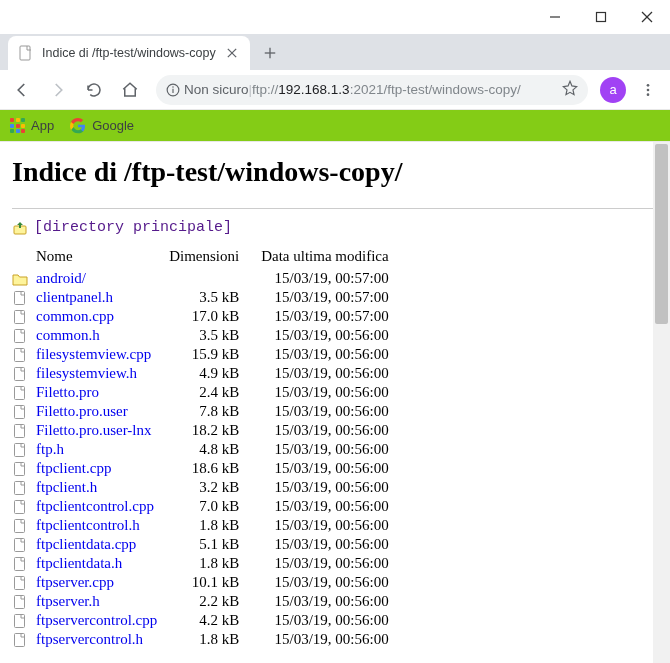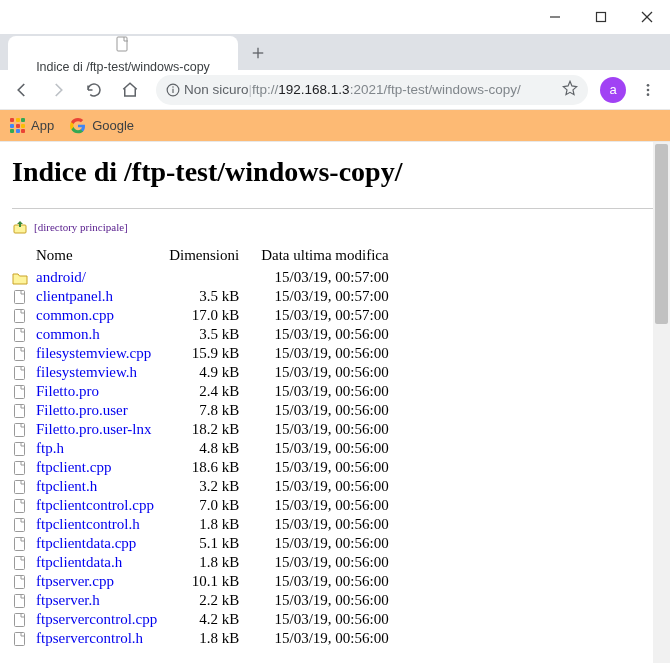--- a/index.html
+++ b/index.html
@@ -1,49 +1,49 @@
 <!DOCTYPE html>
 <html><head>
 <meta charset="utf-8">
 <style>
   * { margin: 0; padding: 0; box-sizing: border-box; }
   body { font-family: "Segoe UI", Tahoma, sans-serif; background: #fff; width: 670px; height: 663px; overflow: hidden; }
   .titlebar { height: 34px; background: #fff; display: flex; align-items: center; justify-content: flex-end; }
   .titlebar .winbtn { width: 46px; height: 34px; display: flex; align-items: center; justify-content: center; color: #333; }
   .titlebar .winbtn svg { width: 12px; height: 12px; }
   .tabstrip { height: 36px; background: #dee1e6; display: flex; align-items: flex-end; padding-left: 8px; }
-  .tab { background: #fff; height: 34px; min-width: 230px; border-radius: 8px 8px 0 0; display: flex; align-items: center; padding: 0 10px; font-size: 12.5px; color: #3c4043; gap: 8px; flex-direction: column; }
+  .tab { background: #fff; height: 34px; min-width: 230px; border-radius: 8px 8px 0 0; display: flex; align-items: center; padding: 0 10px; font-size: 12.5px; color: #3c4043; gap: 8px; }
   .tab .favicon { width: 16px; height: 16px; display: flex; align-items: center; justify-content: center; }
   .tab .close { margin-left: auto; width: 16px; height: 16px; display: flex; align-items: center; justify-content: center; color: #5f6368; }
   .newtab { width: 28px; height: 28px; display: flex; align-items: center; justify-content: center; margin-left: 6px; color: #5f6368; margin-bottom: 3px; }
   .toolbar { height: 40px; background: #fff; display: flex; align-items: center; padding: 0 6px; gap: 4px; border-bottom: 1px solid #e8e8e8; }
   .tbtn { width: 32px; height: 32px; border-radius: 50%; display: flex; align-items: center; justify-content: center; color: #5f6368; }
   .tbtn.disabled { color: #bdc1c6; }
   .omnibox { flex: 1; height: 30px; background: #f1f3f4; border-radius: 15px; display: flex; align-items: center; padding: 0 10px; font-size: 13.5px; color: #5f6368; margin: 0 6px; }
   .omnibox .info { display: flex; align-items: center; gap: 4px; }
   .omnibox .sep { color: #bdc1c6; }
   .omnibox .url { color: #202124; flex: 1; white-space: nowrap; overflow: hidden; }
   .omnibox .url .dim { color: #80868b; }
   .omnibox .star { margin-left: auto; color: #5f6368; }
   .avatar { width: 26px; height: 26px; border-radius: 50%; background: #a142f4; color: #fff; font-size: 13px; display: flex; align-items: center; justify-content: center; margin: 0 2px; }
-  .bookmarks { height: 32px; background: #fdba74; display: flex; align-items: center; padding: 0 10px; gap: 16px; font-size: 13px; color: #3c4043; border-bottom: 1px solid #e8e8e8; }
+  .bookmarks { height: 32px; background: #84cc16; display: flex; align-items: center; padding: 0 10px; gap: 16px; font-size: 13px; color: #3c4043; border-bottom: 1px solid #e8e8e8; }
   .bookmarks .bm { display: flex; align-items: center; gap: 6px; }
   .appsicon { display: grid; grid-template-columns: repeat(3, 4px); grid-auto-rows: 4px; gap: 1.5px; }
   .appsicon span { background: #ea4335; border-radius: 1px; }
   .appsicon span:nth-child(2){background:#fbbc04}.appsicon span:nth-child(3){background:#34a853}
   .appsicon span:nth-child(4){background:#4285f4}.appsicon span:nth-child(5){background:#ea4335}
   .appsicon span:nth-child(6){background:#fbbc04}.appsicon span:nth-child(7){background:#34a853}
   .appsicon span:nth-child(8){background:#4285f4}.appsicon span:nth-child(9){background:#ea4335}
   .gicon { width:16px; height:16px; }
   .viewport { position: relative; height: calc(663px - 34px - 36px - 40px - 32px); }
   .page { padding: 14px 12px 14px 12px; font-family: "Times New Roman", serif; height: 100%; overflow-y: hidden; }
   h1 { font-size: 28px; font-weight: bold; margin-bottom: 20px; }
   hr { border: none; border-top: 1px solid #ccc; margin: 4px 0 10px 0; }
   .parent { display: flex; align-items: center; gap: 6px; margin-bottom: 10px; }
-  .parent a { color: #551a8b; text-decoration: none; font-size: 11px; }
+  .parent a { color: #551a8b; text-decoration: none; font-size: 15px; font-family: Liberation Mono, monospace; }
   table { border-collapse: collapse; font-size: 15px; }
   th { text-align: left; font-weight: normal; padding: 2px 8px 4px 4px; }
   th.num, td.num { text-align: right; padding-right: 12px; }
   th.date, td.date { text-align: right; padding-left: 10px; }
   td { padding: 1px 8px 1px 4px; vertical-align: middle; }
   td.ico { width: 20px; padding: 0 2px 0 0; }
   td.name a { color: #0000ee; text-decoration: none; }
   .ficon, .dicon { width: 16px; height: 16px; display: inline-block; vertical-align: middle; }
   .scrollbar { position: absolute; right: 0; top: 0; bottom: 0; width: 17px; background: #f1f1f1; }
   .scrollbar .thumb { position: absolute; left: 2px; right: 2px; top: 2px; height: 180px; background: #c1c1c1; border-radius: 2px; }

